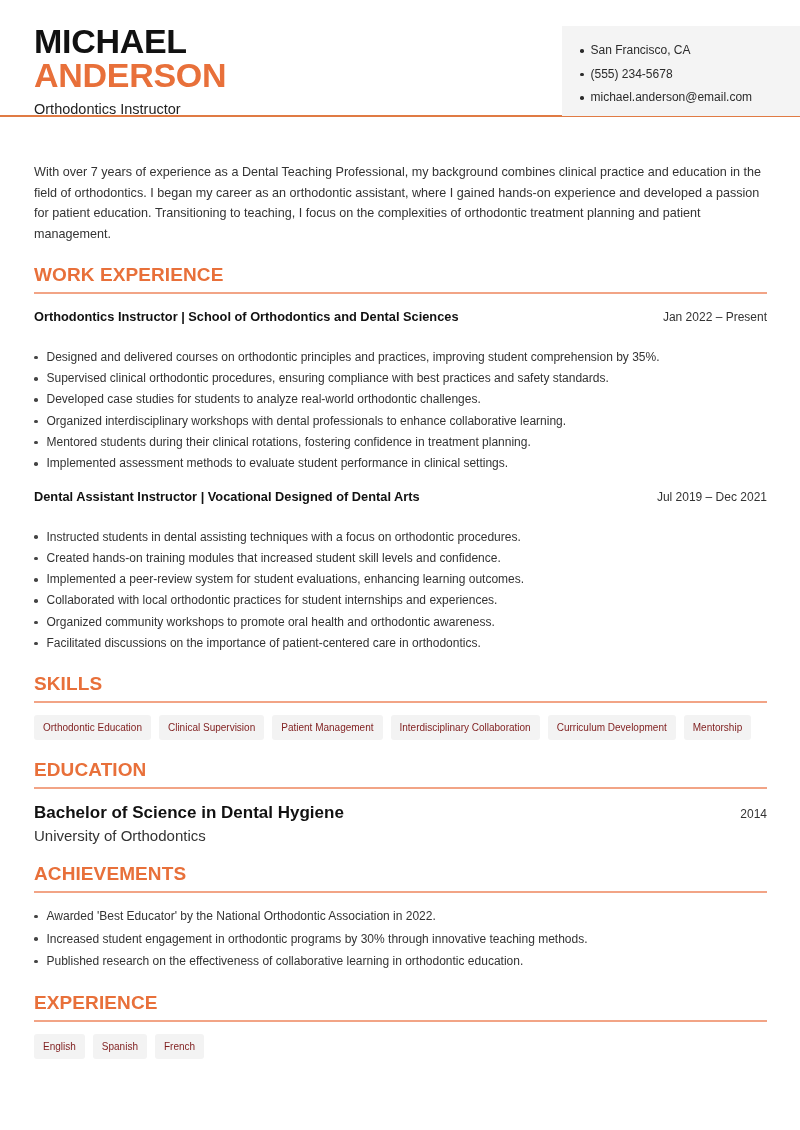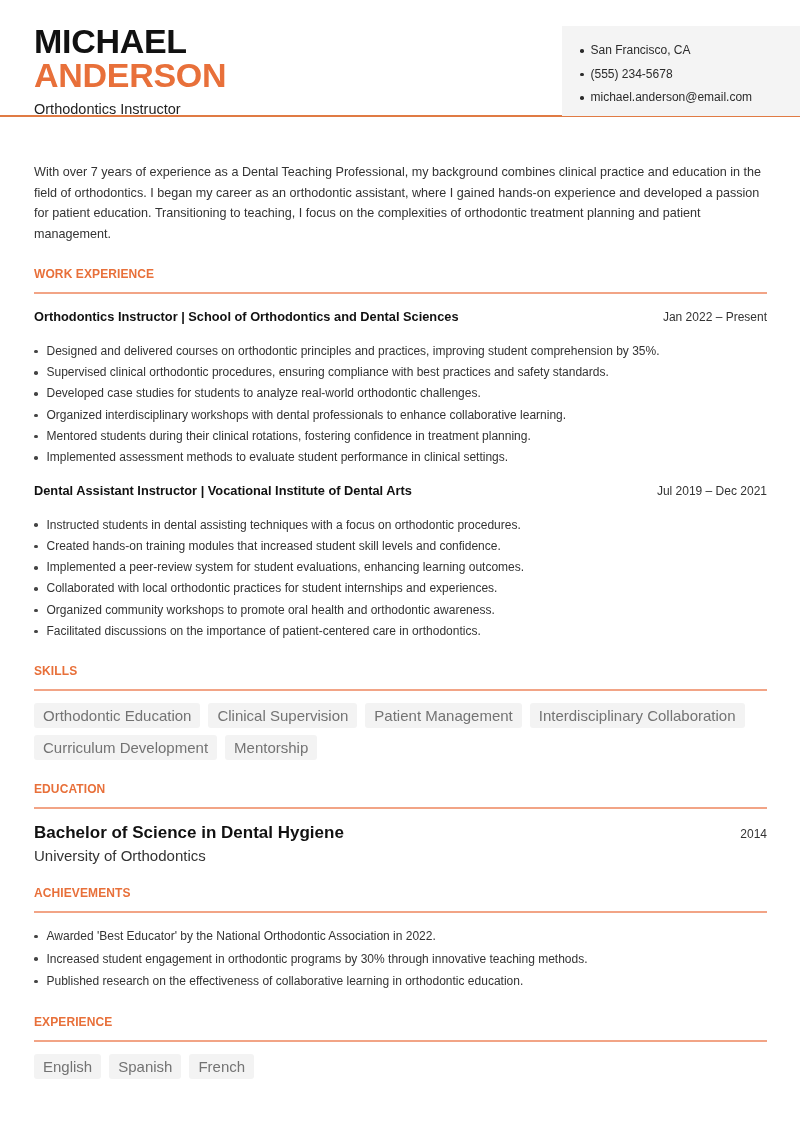--- a/index.html
+++ b/index.html
@@ -47,21 +47,21 @@
       background: #2b2b2b; margin-right: 7px; flex-shrink: 0;
     }
     .content { position: absolute; left: 34px; top: 162px; width: 733px; }
     .summary {
       font-size: 12.6px;
       line-height: 20.7px;
       color: #333333;
     }
     .section { margin-top: 21px; }
     .section-title {
-      font-size: 12px;
+      font-size: 19px;
       font-weight: 700;
       color: #e8703a;
       letter-spacing: 0.1px;
       height: 17px;
       line-height: 17px;
     }
     .section-rule {
       height: 2px;
       background: #f2a486;
       margin-top: 9px;
@@ -69,34 +69,34 @@
     .job { margin-top: 14px; }
     .job + .job { margin-top: 13px; }
     .job-head {
       display: flex; justify-content: space-between; align-items: center;
       height: 18px;
     }
     .job-heading {
       font-size: 12.8px; font-weight: 700; color: #111111;
     }
     .job-dates { font-size: 12px; color: #333333; }
-    .bullets { list-style: none; margin-top: 15px; }
+    .bullets { list-style: none; margin-top: 21px; }
     .bullets li {
       font-size: 12px;
       line-height: 21.3px;
       color: #333333;
       display: flex; align-items: center;
     }
     .bullets li .dot { margin-right: 9px; background: #444; }
     .chips { display: flex; flex-wrap: wrap; gap: 7px 8px; margin-top: 12px; }
     .chip {
       background: #f3f3f3;
       border-radius: 3px;
-      font-size: 15px;
-      color: #737373;
+      font-size: 10px;
+      color: #7f1d1d;
       padding: 0 9px;
       height: 25px;
       line-height: 25px;
     }
     .edu { margin-top: 14px; }
     .edu-head {
       display: flex; justify-content: space-between; align-items: baseline;
     }
     .edu-degree { font-size: 17px; font-weight: 700; color: #111111; }
     .edu-year { font-size: 12px; color: #333333; }
@@ -164,21 +164,21 @@
           </li>
         <li>
             <span class="dot"></span>
             <span>Implemented assessment methods to evaluate student performance in clinical settings.</span>
           </li>
       </ul>
     </div>
 
     <div class="job">
       <div class="job-head">
-        <span class="job-heading">Dental Assistant Instructor | Vocational Institute of Dental Arts</span>
+        <span class="job-heading">Dental Assistant Instructor | Vocational Designed of Dental Arts</span>
         <span class="job-dates">Jul 2019 – Dec 2021</span>
       </div>
       <ul class="bullets">
         <li>
             <span class="dot"></span>
             <span>Instructed students in dental assisting techniques with a focus on orthodontic procedures.</span>
           </li>
         <li>
             <span class="dot"></span>
             <span>Created hands-on training modules that increased student skill levels and confidence.</span>

